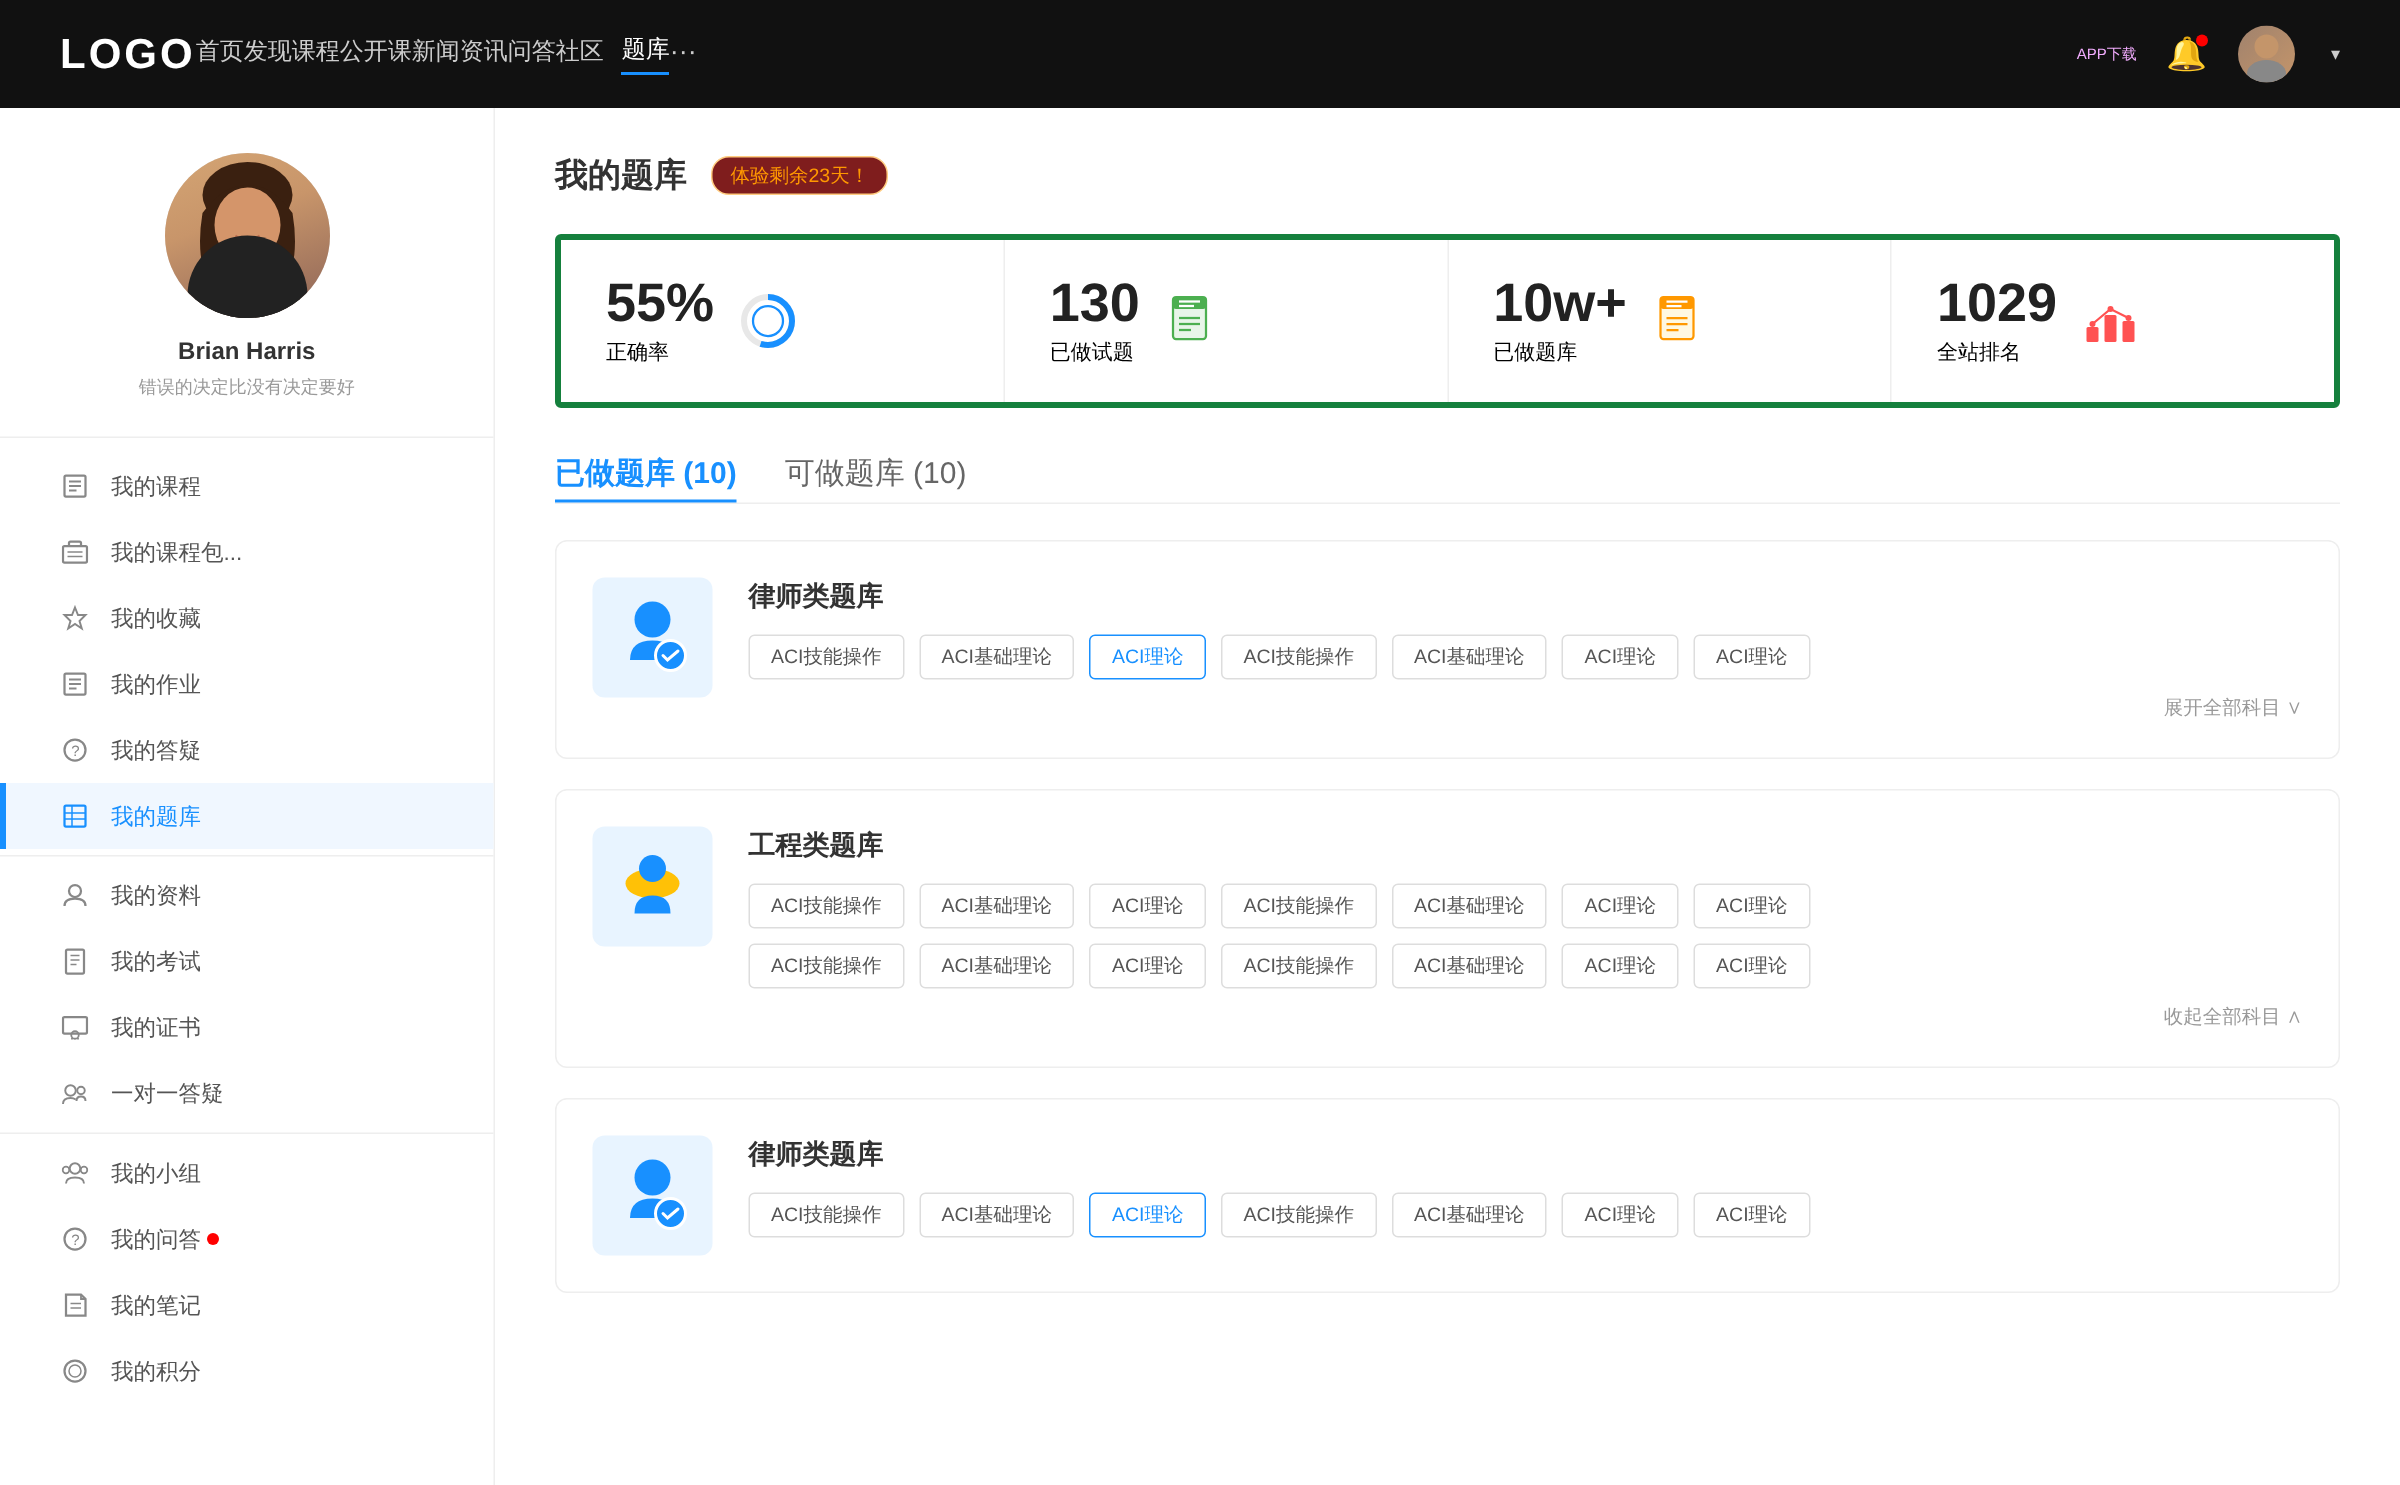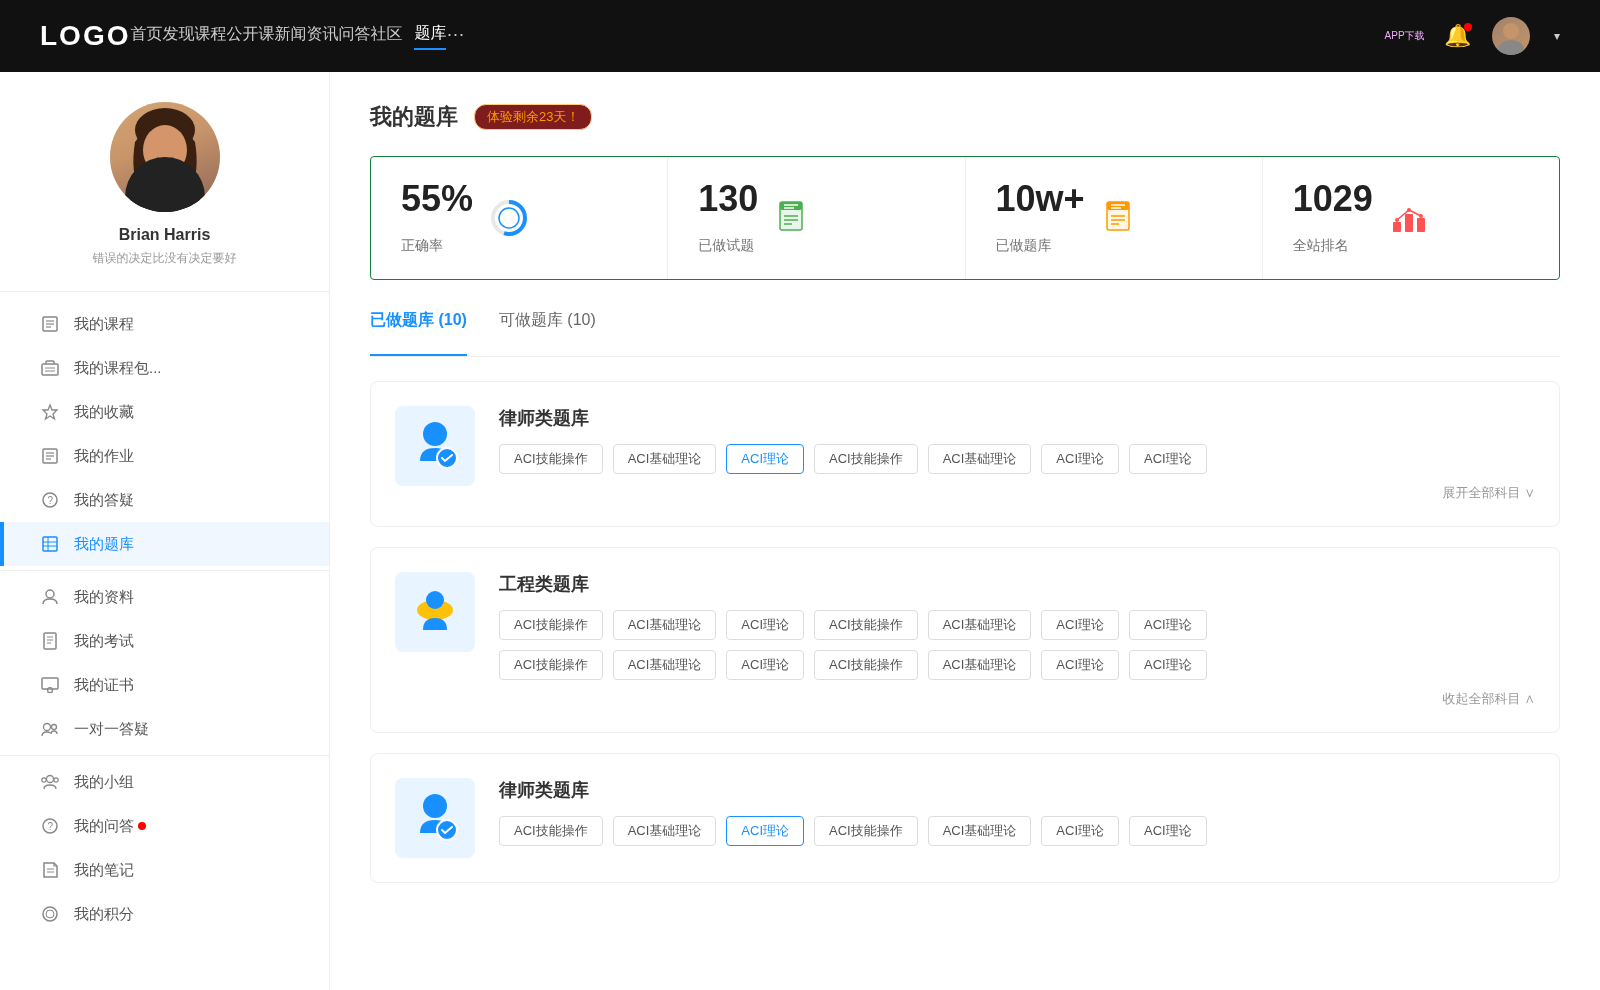--- a/index.html
+++ b/index.html
@@ -239,21 +239,21 @@
       border-radius: 12px;
       padding: 3px 12px;
       font-size: 13px;
     }
 
     
     .stats-row {
       display: flex;
       gap: 0;
       margin-bottom: 30px;
-      border: 1px solid #15803d;
+      border: 4px solid #15803d;
       border-radius: 4px;
       overflow: hidden;
     }
     .stat-item {
       flex: 1;
       padding: 24px 30px;
       border-right: 1px solid #eee;
       display: flex;
       align-items: center;
       gap: 16px;
@@ -263,43 +263,43 @@
     }
     .stat-text-group {}
     .stat-number {
       font-size: 36px;
       font-weight: bold;
       color: #222;
       line-height: 1;
     }
     .stat-label {
       font-size: 14px;
-      color: #737373;
-      margin-top: 20px;
+      color: #000000;
+      margin-top: 6px;
     }
     .stat-icon {
       width: 40px;
       height: 40px;
       display: flex;
       align-items: center;
       justify-content: center;
       font-size: 24px;
     }
 
     
     .tabs {
       display: flex;
       gap: 32px;
       border-bottom: 1px solid #eee;
       margin-bottom: 24px;
     }
     .tab-item {
-      font-size: 16px;
+      font-size: 20px;
       color: #666;
-      padding-bottom: 23px;
+      padding-bottom: 4px;
       cursor: pointer;
       border-bottom: 2px solid transparent;
     }
     .tab-item.active {
       color: #1890ff;
       border-bottom: 2px solid #1890ff;
       font-weight: bold;
     }
 
     

